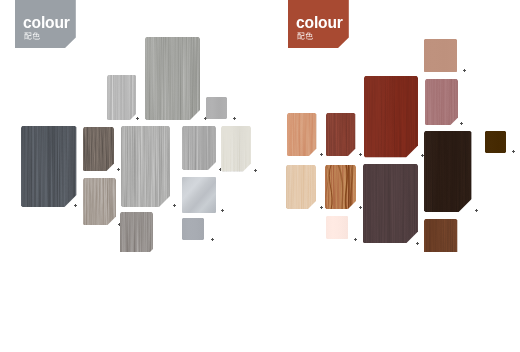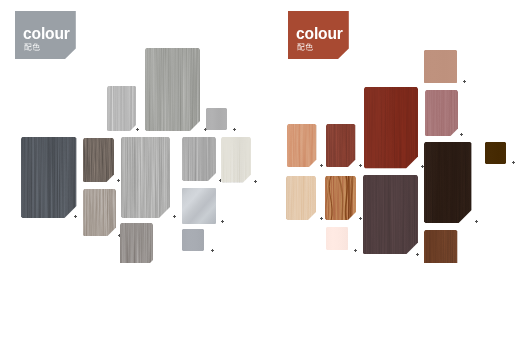--- a/index.html
+++ b/index.html
@@ -1,20 +1,20 @@
 <!DOCTYPE html>
 <html><head>
 <meta charset="utf-8">
 <title>colour</title>
 <style>
   html,body{margin:0;padding:0;background:#fff;}
   body{width:520px;height:352px;font-family:"Liberation Sans",sans-serif;overflow:hidden;
        -webkit-font-smoothing:antialiased;}
   .spread{position:relative;width:520px;height:352px;background:#fff;}
-  .page{position:absolute;top:11px;height:252px;width:260px;background:#fff;overflow:hidden;}
+  .page{position:absolute;top:0;height:252px;width:260px;background:#fff;overflow:hidden;}
   .page-left{left:0;}
   .page-right{left:260px;}
 
   .banner{position:absolute;top:0;width:60.8px;height:48.3px;}
   .page-left .banner{left:15px;}
   .page-right .banner{left:28px;}
   .banner-shape{position:absolute;left:0;top:0;width:60.8px;height:48.3px;
     clip-path:polygon(0 0, 100% 0, 100% 37.4px, 49.8px 100%, 0 100%);}
   .banner-en{position:absolute;left:8.0px;top:15.2px;font-size:15.6px;font-weight:700;color:#fff;
     line-height:1;letter-spacing:-0.15px;}

